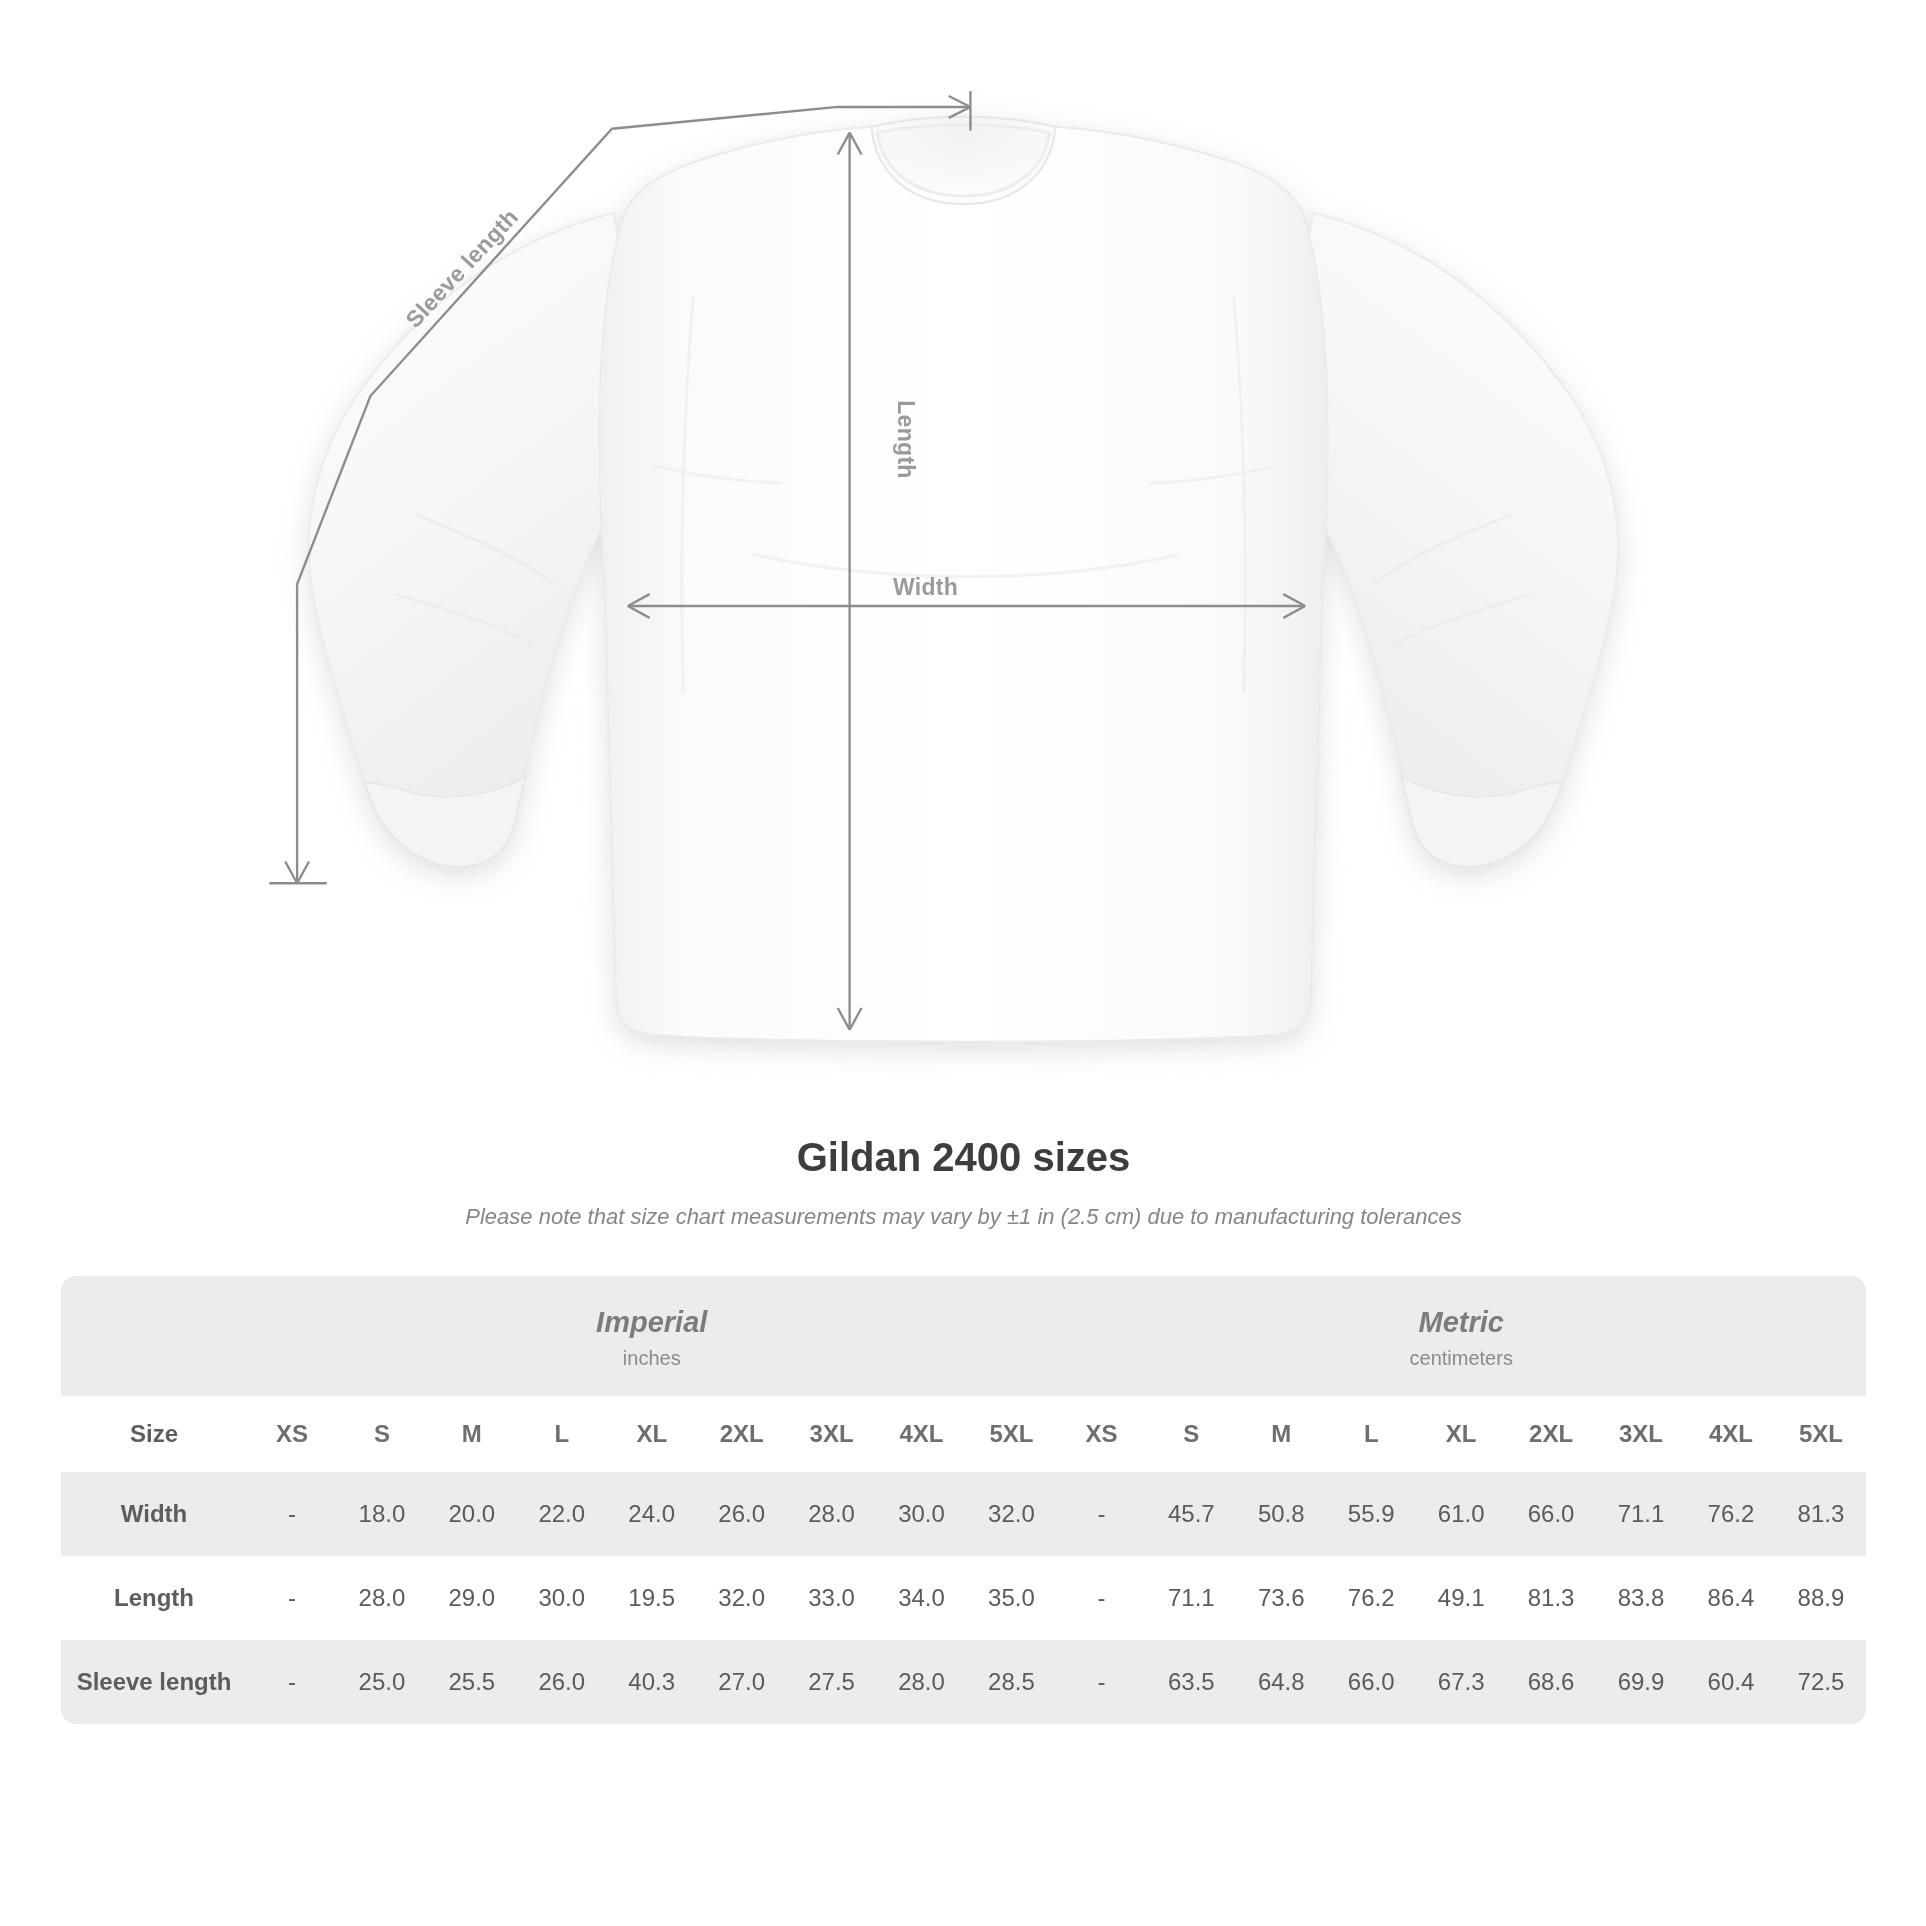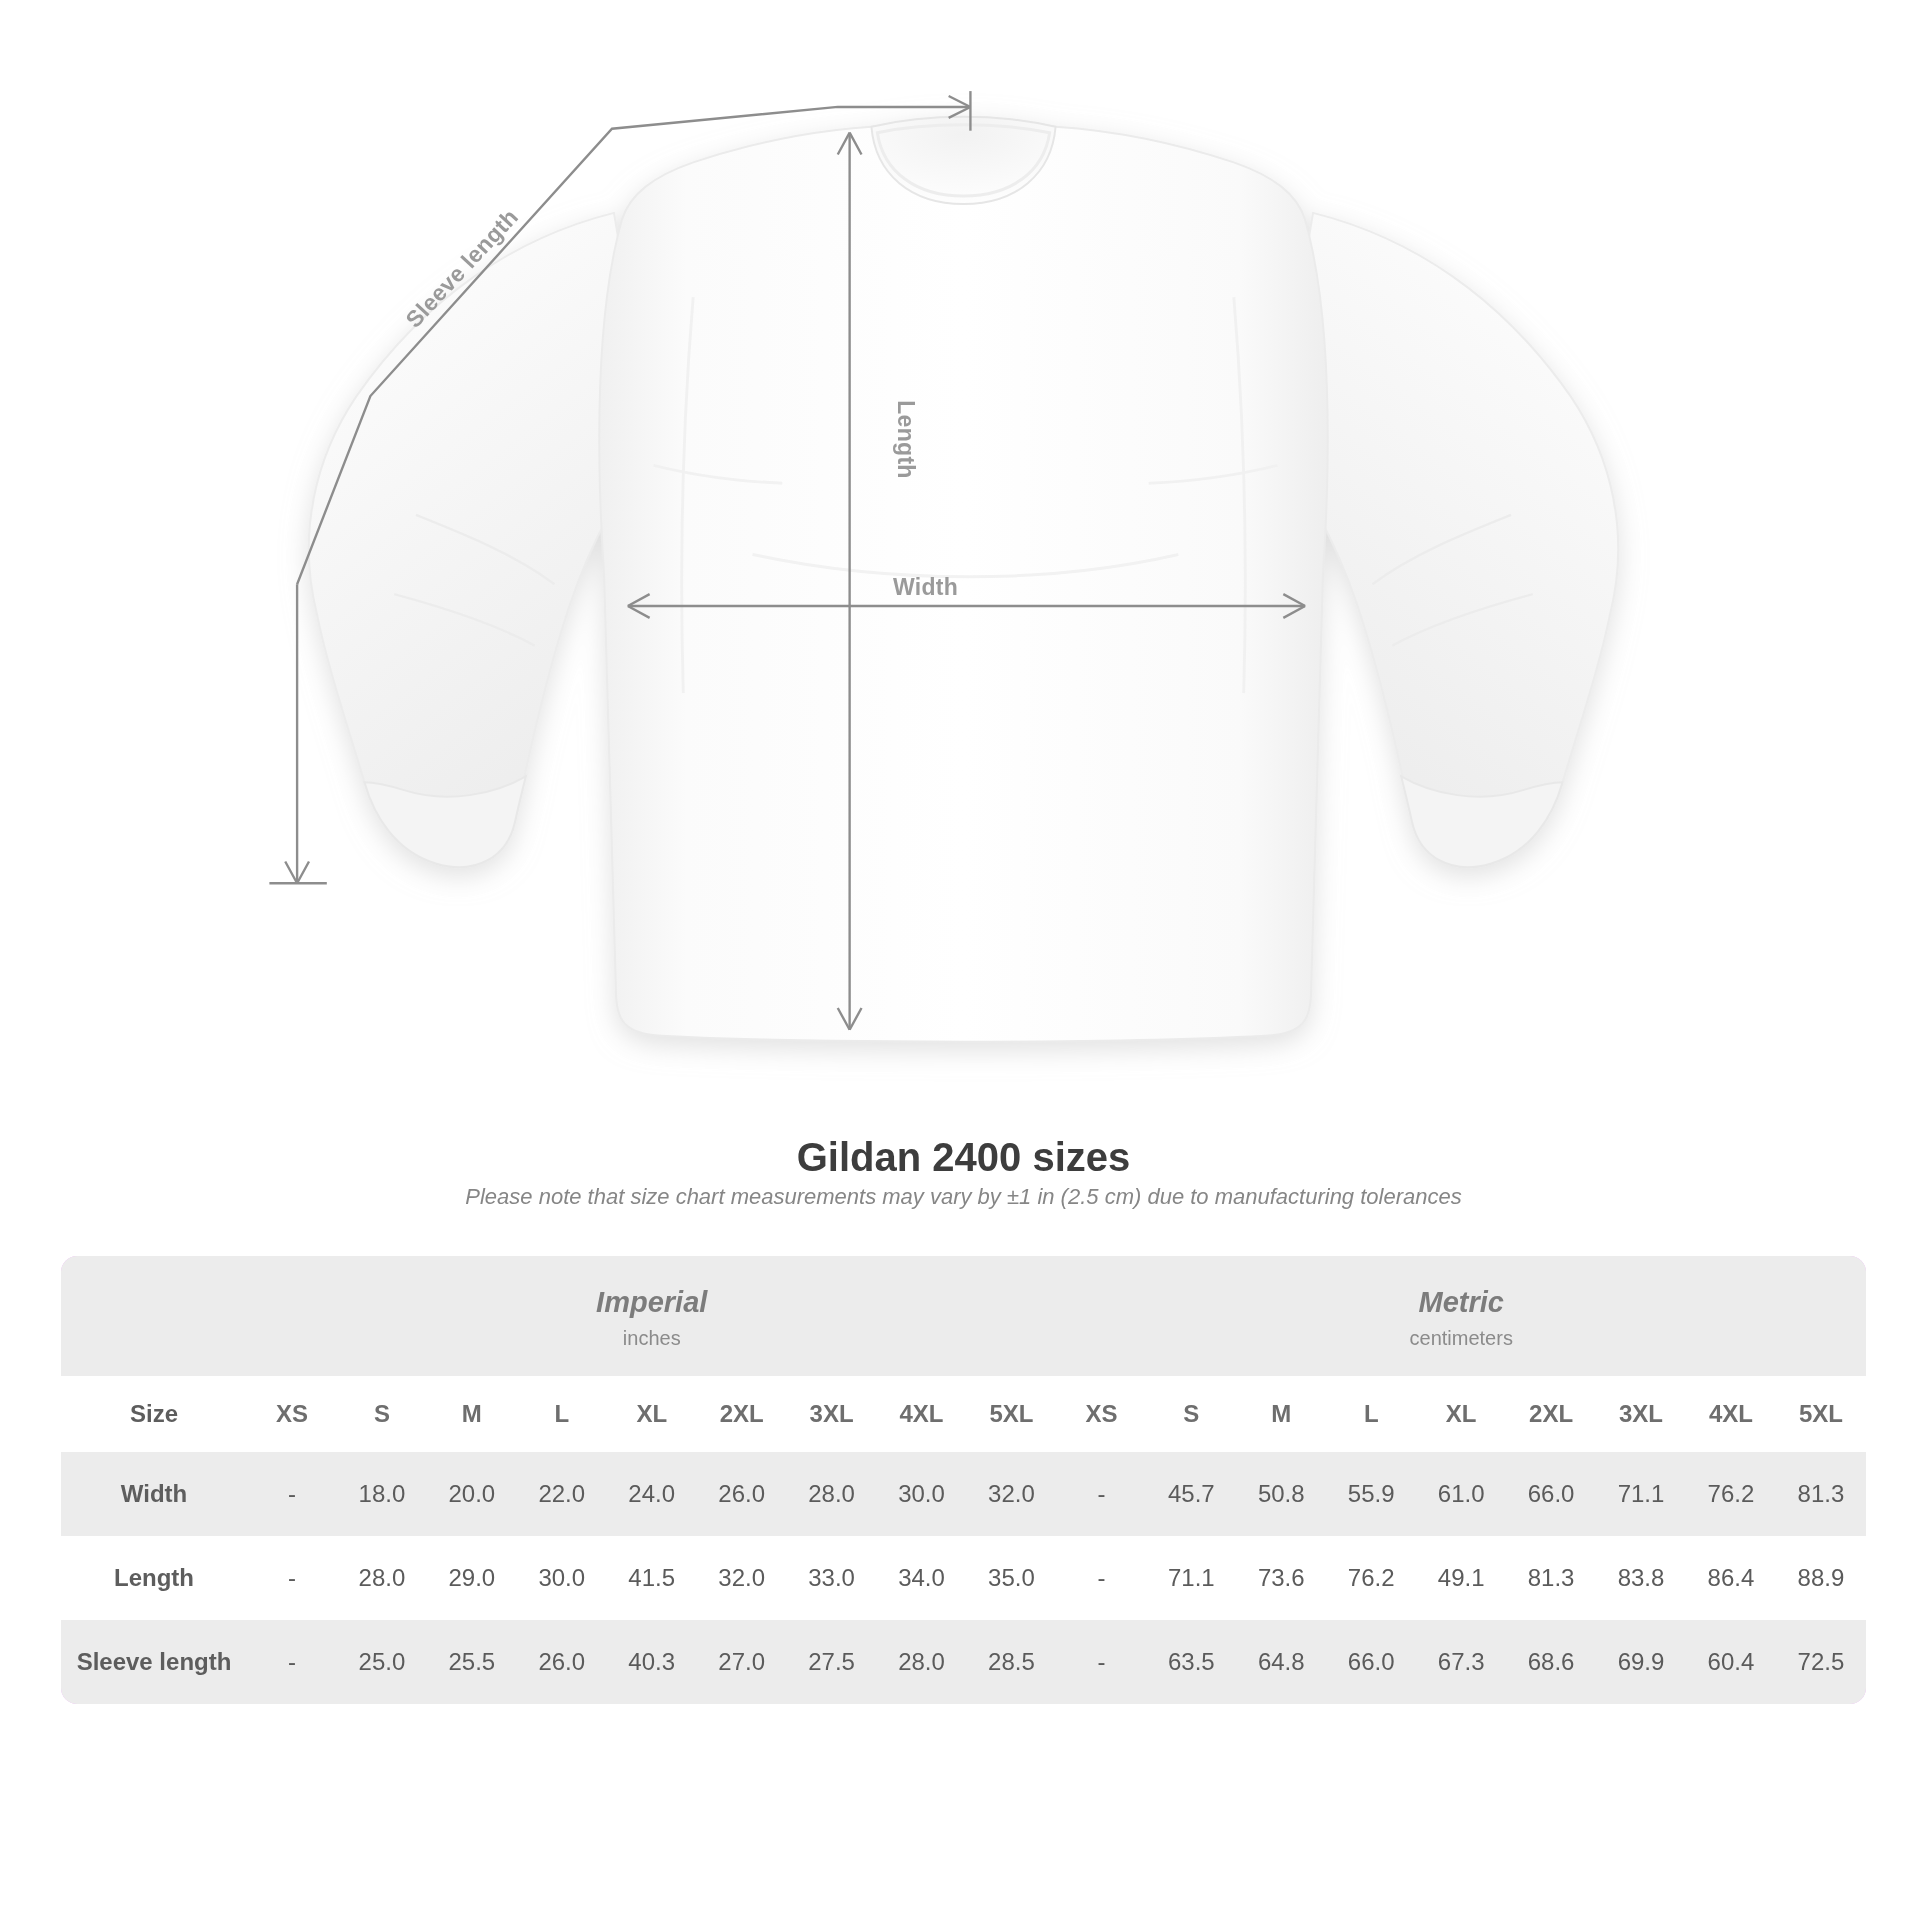--- a/index.html
+++ b/index.html
@@ -53,21 +53,21 @@
     font-size: 40px;
     font-weight: bold;
     color: #3d3d3d;
     margin-top: 26px;
   }
   .chart-sub {
     text-align: center;
     font-size: 22px;
     font-style: italic;
     color: #868686;
-    margin-top: 4px;
+    margin-top: 24px;
   }
 
   
   .table-wrap {
     margin: 46px 61px 0 61px;
     border-radius: 16px;
     overflow: hidden;
     background: #f0abfc;
   }
   table {
@@ -313,21 +313,21 @@
         <td>71.1</td>
         <td>76.2</td>
         <td>81.3</td>
       </tr>
       <tr class="plain">
         <td class="rowhead">Length</td>
         <td>-</td>
         <td>28.0</td>
         <td>29.0</td>
         <td>30.0</td>
-        <td>41.5</td>
+        <td>19.5</td>
         <td>32.0</td>
         <td>33.0</td>
         <td>34.0</td>
         <td>35.0</td>
         <td>-</td>
         <td>71.1</td>
         <td>73.6</td>
         <td>76.2</td>
         <td>49.1</td>
         <td>81.3</td>

